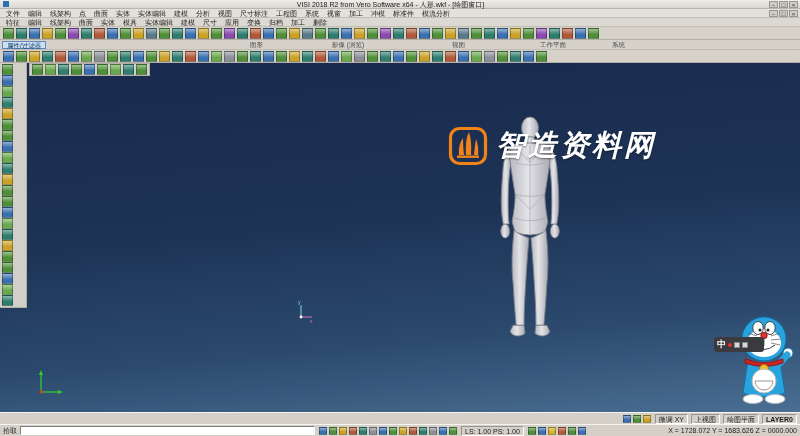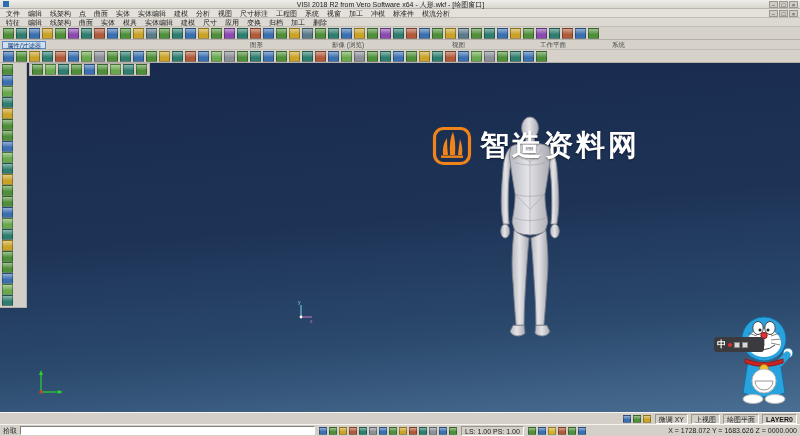--- a/index.html
+++ b/index.html
@@ -42,21 +42,21 @@
   #left-toolbar { left:0; top:63px; width:27px; background:#d2cfc8;
     border-right:1px solid #b4b0a8; border-bottom:1px solid #b4b0a8;
     display:flex; flex-wrap:wrap; align-content:flex-start; padding:1px; z-index:5; }
   #float-toolbar { left:29px; top:63px; height:13px; background:#d2cfc8;
     border:1px solid #b4b0a8; display:flex; align-items:center; z-index:5; padding:0 1px; }
 
   
   #viewport { left:0; top:63px; width:800px; height:349px;
     background:linear-gradient(175deg,#182a4d 0%, #1d3356 45%, #2b4a6e 75%, #4a6f92 100%); }
 
-  #watermark { left:432px; top:63px; display:flex; align-items:center; z-index:20; }
+  #watermark { left:448px; top:63px; display:flex; align-items:center; z-index:20;font-style:italic; }
   #wm-logo { width:40px; height:40px; flex:0 0 auto; }
   #wm-text { font-size:29px; font-weight:bold; color:#ffffff; letter-spacing:3px;
     margin-left:8px; text-shadow:0 1px 2px rgba(0,0,0,.45); white-space:nowrap; }
 
   #figure-svg { left:475px; top:52px; z-index:10; }
   #origin-triad { left:36px; top:303px; z-index:8; }
   #mid-axis { left:288px; top:236px; z-index:8; }
 
   #ime-bar { left:714px; top:274px; width:50px; height:15px; background:#3b3b3f;
     border-radius:3px; display:flex; align-items:center; z-index:30; padding:0 3px; gap:2px; }

